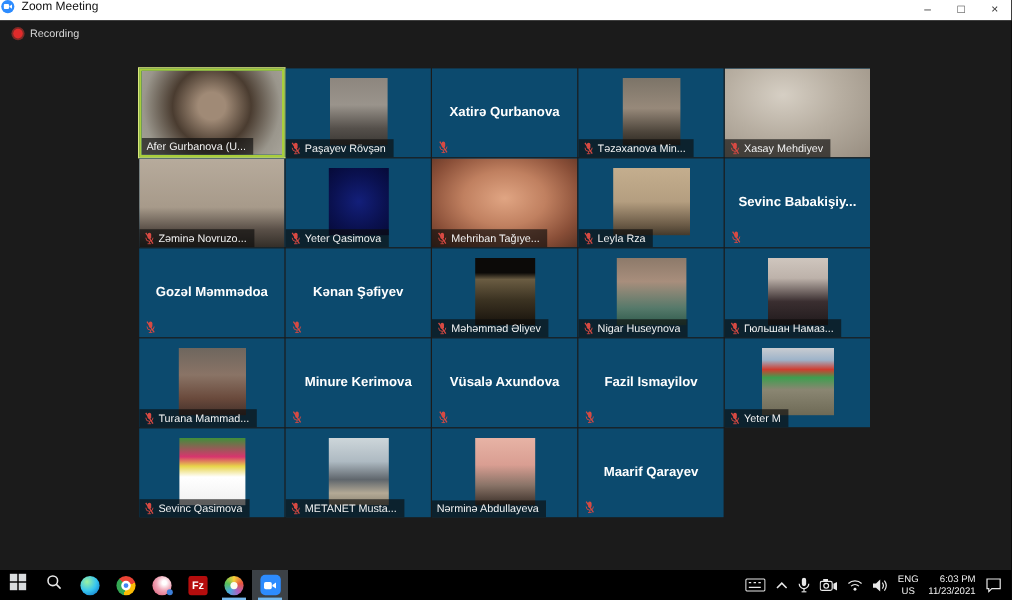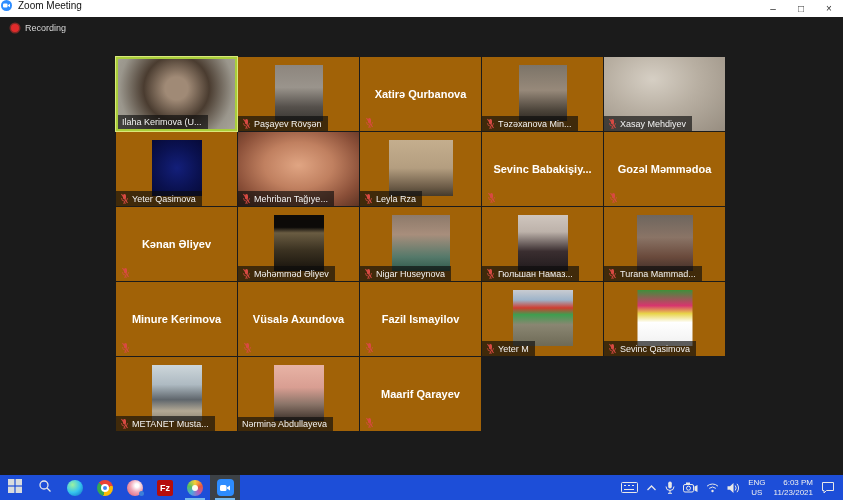--- a/index.html
+++ b/index.html
@@ -18,34 +18,34 @@
           color:#333;text-align:center;padding:0;cursor:default;}
 
   
   .meeting{position:absolute;top:17px;left:0;width:100%;height:363px;background:#1b1b1b;}
   .recording{position:absolute;top:6px;left:11px;display:flex;align-items:center;gap:6px;}
   .rec-dot{width:8px;height:8px;border-radius:50%;background:#e02b2b;box-shadow:0 0 0 1.5px #7e2a26;}
   .rec-label{font-size:9px;color:#d8d8d8;}
 
   .grid{position:absolute;left:116px;top:40px;display:grid;
         grid-template-columns:repeat(5,121px);grid-auto-rows:74px;gap:1px;}
-  .tile{position:relative;background:#a16207;overflow:hidden;}
+  .tile{position:relative;background:#0c4a6e;overflow:hidden;}
   .tile.active{border:2px solid #a9ce3b;box-shadow:0 0 0 1px #d9e87a;}
   .video.full{position:absolute;inset:0;}
   .video.portrait{position:absolute;top:8px;left:50%;transform:translateX(-50%);height:56px;}
   .center-name{position:absolute;inset:0;display:flex;align-items:center;justify-content:center;
                font-size:11px;font-weight:bold;color:#ffffff;text-align:center;padding:0 4px;}
   .badge{position:absolute;left:0;bottom:0;display:flex;align-items:center;gap:3px;
          background:rgba(12,12,12,0.65);padding:2px 6px 2px 4px;max-width:100%;}
   .badge.bare{background:transparent;padding:2px 4px 3px 5px;}
   .badge .bname{font-size:9px;color:#f2f2f2;white-space:nowrap;overflow:hidden;text-overflow:ellipsis;}
   .badge .mic{display:inline-flex;flex:0 0 auto;}
 
   
-  .taskbar{position:absolute;left:0;bottom:0;width:100%;height:25px;background:#1d4ed8;
+  .taskbar{position:absolute;left:0;bottom:0;width:100%;height:25px;background:#000000;
            display:flex;align-items:stretch;}
   .tb-item{position:relative;width:30px;display:flex;align-items:center;justify-content:center;cursor:default;}
   .tb-item.open::after{content:"";position:absolute;left:5px;right:5px;bottom:0;height:2px;background:#76b9ed;}
   .tb-item.activeapp{background:#3c4146;}
   .ic-circle{width:16px;height:16px;border-radius:50%;display:inline-block;}
   .edge-ball{background:radial-gradient(circle at 35% 30%,#9cf2a0 0%,#36c5f0 50%,#0a68c0 100%);}
   .chrome-ball{position:relative;background:conic-gradient(from -45deg,#ea4335 0 33%,#fbbc05 33% 66%,#34a853 66% 100%);}
   .chrome-ball i{position:absolute;left:4px;top:4px;width:8px;height:8px;border-radius:50%;
                  background:#4285f4;border:2px solid #fff;}
   .pink-ball{position:relative;background:radial-gradient(circle at 62% 35%,#ffffff 12%,#f0a7b8 45%,#d9536f 100%);}
@@ -85,21 +85,21 @@
     <div class="recording">
       <span class="rec-dot"></span>
       <span class="rec-label">Recording</span>
     </div>
     <div class="grid" id="grid">
   <div class="tile active">
     <div class="video full" style="background: radial-gradient(circle at 50% 42%, rgb(160, 138, 118) 16%, rgb(74, 60, 48) 46%, rgb(154, 150, 140) 80%, rgb(168, 164, 154) 100%);"></div>
 
     <div class="badge">
 
-      <span class="bname">Ilaha Kerimova (U...</span>
+      <span class="bname">Afer Gurbanova (U...</span>
     </div>
   </div>
 
   <div class="tile">
     <div class="video portrait" style="background: linear-gradient(rgb(141, 134, 126) 0%, rgb(154, 148, 140) 40%, rgb(85, 80, 75) 75%, rgb(58, 55, 51) 100%); width: 48px;"></div>
 
     <div class="badge">
       <span class="mic">
         <svg width="9" height="11" viewBox="0 0 12 14">
                 <rect x="4" y="1" width="4" height="7" rx="2" fill="#d84a43"></rect>
@@ -157,20 +157,36 @@
                 <path d="M2 6.5a4 4 0 0 0 8 0" stroke="#d84a43" fill="none"></path>
                 <line x1="6" y1="10.5" x2="6" y2="13" stroke="#d84a43"></line>
                 <line x1="4" y1="13.2" x2="8" y2="13.2" stroke="#d84a43"></line>
                 <line x1="2" y1="1" x2="10" y2="13" stroke="#d84a43" stroke-width="1.4"></line>
               </svg>
       </span>
       <span class="bname">Xasay Mehdiyev</span>
     </div>
   </div>
 
+  <div class="tile">
+    <div class="video full" style="background: linear-gradient(rgb(183, 171, 156) 0%, rgb(167, 154, 138) 55%, rgb(90, 80, 72) 80%, rgb(51, 46, 40) 100%);"></div>
+
+    <div class="badge">
+      <span class="mic">
+        <svg width="9" height="11" viewBox="0 0 12 14">
+                <rect x="4" y="1" width="4" height="7" rx="2" fill="#d84a43"></rect>
+                <path d="M2 6.5a4 4 0 0 0 8 0" stroke="#d84a43" fill="none"></path>
+                <line x1="6" y1="10.5" x2="6" y2="13" stroke="#d84a43"></line>
+                <line x1="4" y1="13.2" x2="8" y2="13.2" stroke="#d84a43"></line>
+                <line x1="2" y1="1" x2="10" y2="13" stroke="#d84a43" stroke-width="1.4"></line>
+              </svg>
+      </span>
+      <span class="bname">Zəminə Novruzo...</span>
+    </div>
+  </div>
 
   <div class="tile">
     <div class="video portrait" style="background: radial-gradient(circle, rgb(19, 31, 122) 0%, rgb(10, 17, 80) 60%, rgb(6, 10, 56) 100%); width: 50px;"></div>
 
     <div class="badge">
       <span class="mic">
         <svg width="9" height="11" viewBox="0 0 12 14">
                 <rect x="4" y="1" width="4" height="7" rx="2" fill="#d84a43"></rect>
                 <path d="M2 6.5a4 4 0 0 0 8 0" stroke="#d84a43" fill="none"></path>
                 <line x1="6" y1="10.5" x2="6" y2="13" stroke="#d84a43"></line>
@@ -245,21 +261,21 @@
                 <line x1="4" y1="13.2" x2="8" y2="13.2" stroke="#d84a43"></line>
                 <line x1="2" y1="1" x2="10" y2="13" stroke="#d84a43" stroke-width="1.4"></line>
               </svg>
       </span>
 
     </div>
   </div>
 
   <div class="tile">
 
-    <div class="center-name">Kənan Əliyev</div>
+    <div class="center-name">Kənan Şəfiyev</div>
     <div class="badge bare">
       <span class="mic">
         <svg width="9" height="11" viewBox="0 0 12 14">
                 <rect x="4" y="1" width="4" height="7" rx="2" fill="#d84a43"></rect>
                 <path d="M2 6.5a4 4 0 0 0 8 0" stroke="#d84a43" fill="none"></path>
                 <line x1="6" y1="10.5" x2="6" y2="13" stroke="#d84a43"></line>
                 <line x1="4" y1="13.2" x2="8" y2="13.2" stroke="#d84a43"></line>
                 <line x1="2" y1="1" x2="10" y2="13" stroke="#d84a43" stroke-width="1.4"></line>
               </svg>
       </span>

